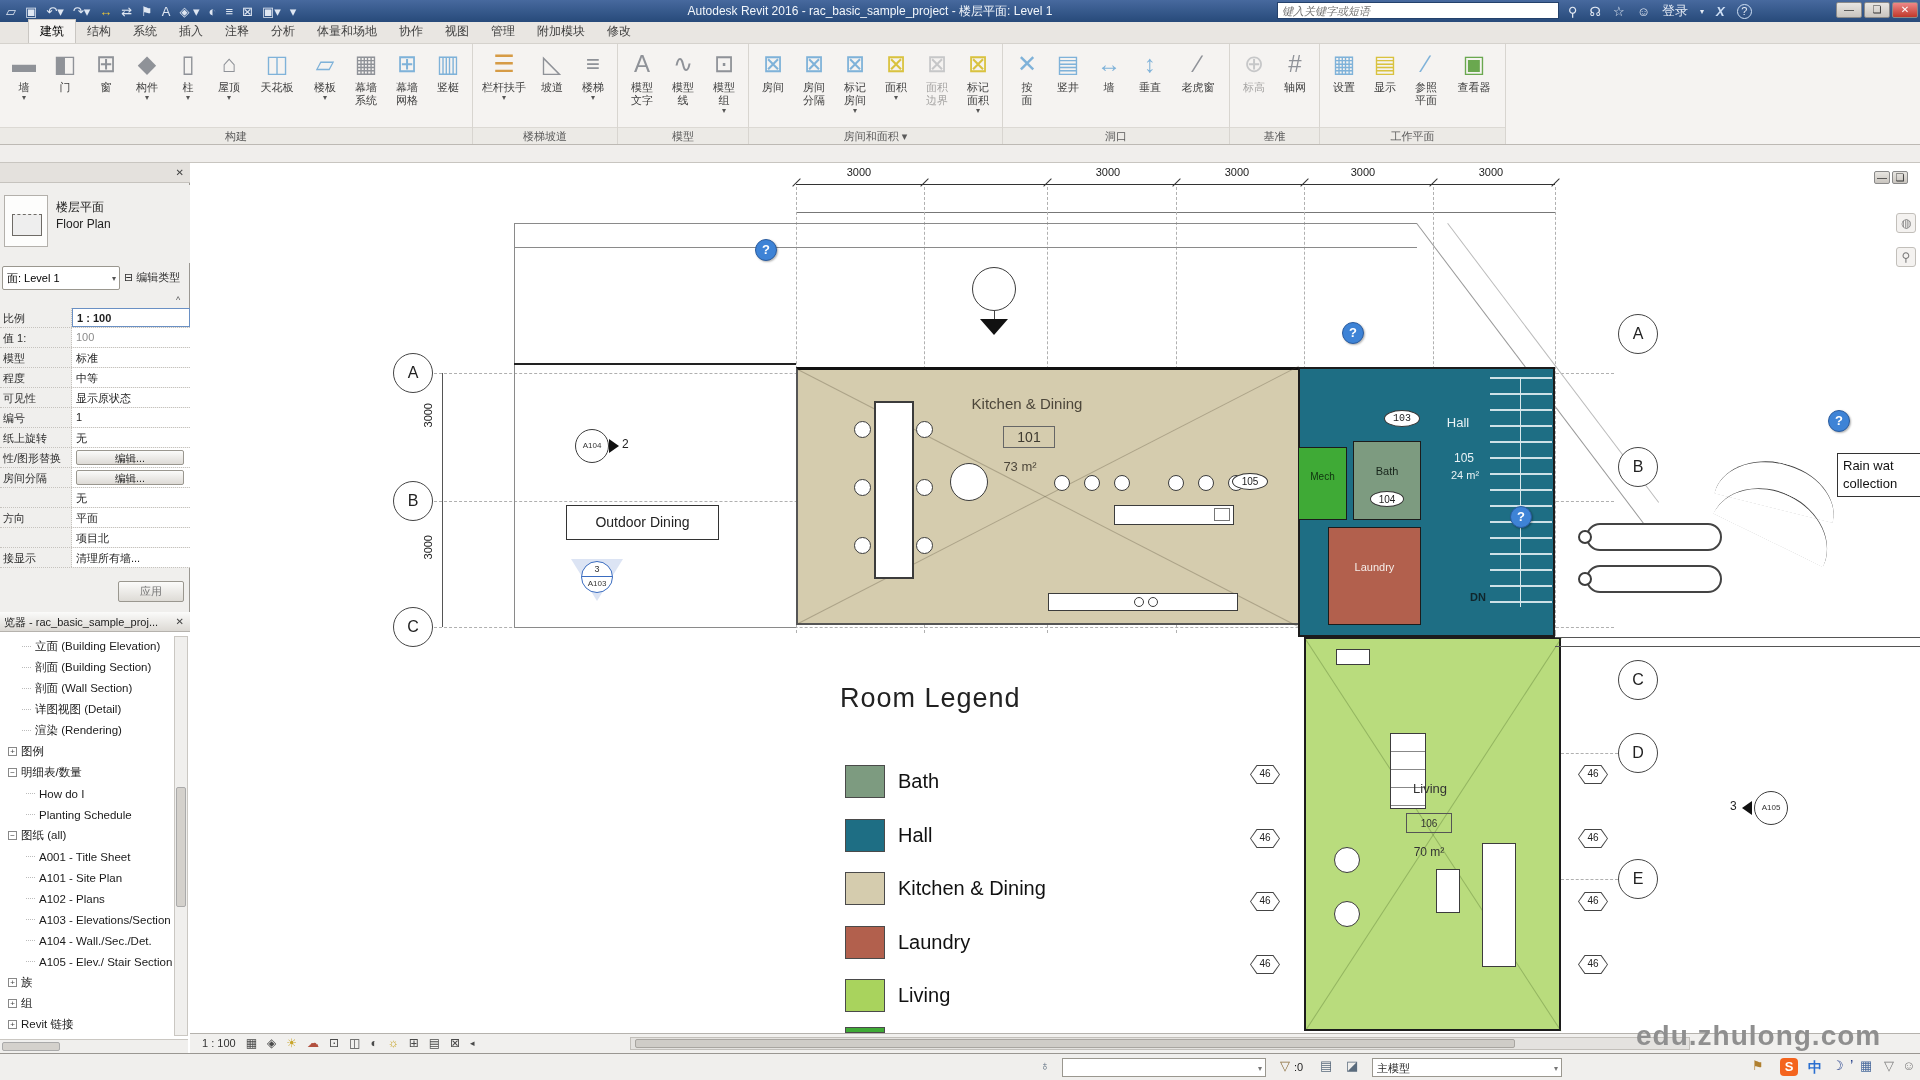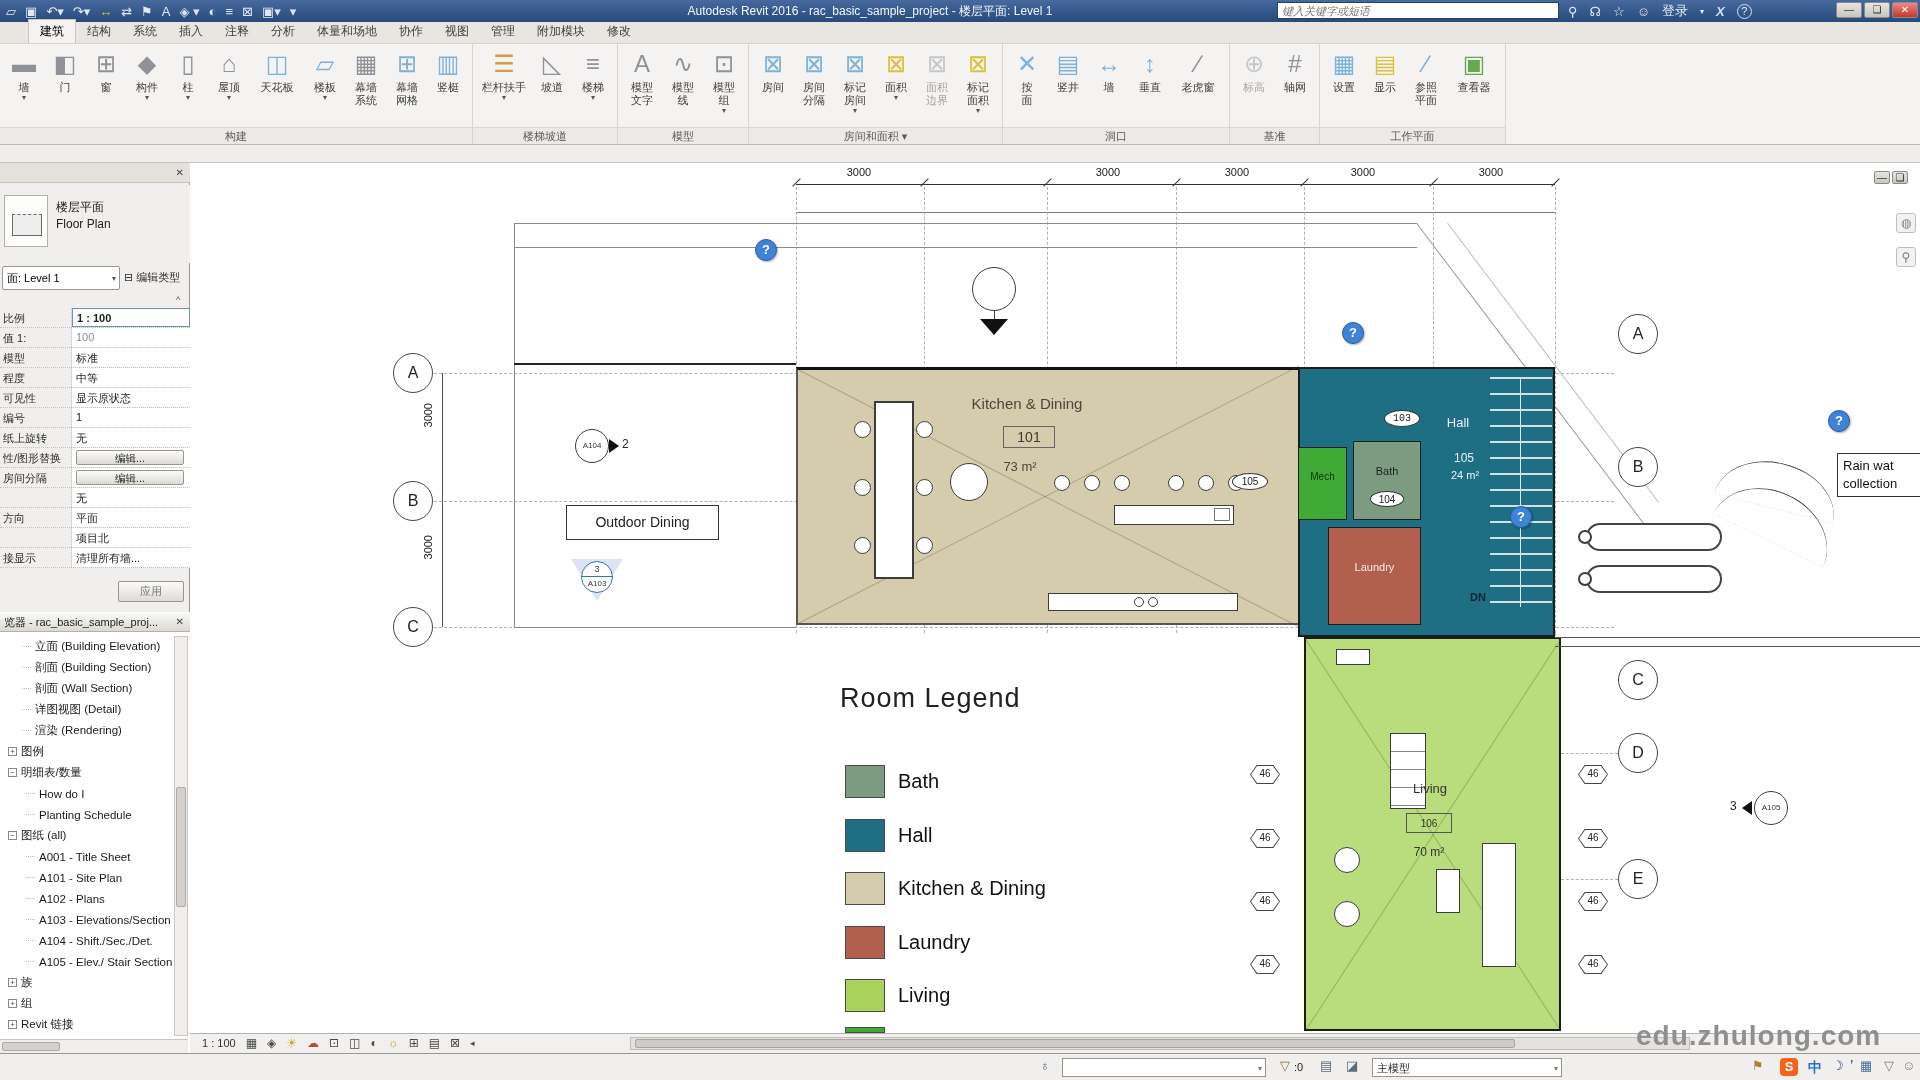--- a/index.html
+++ b/index.html
@@ -512,21 +512,21 @@
       <div class="titem" style="padding-left:26px;">
           <span class="noglyph"></span>
           <span>A102 - Plans</span>
         </div>
       <div class="titem" style="padding-left:26px;">
           <span class="noglyph"></span>
           <span>A103 - Elevations/Section</span>
         </div>
       <div class="titem" style="padding-left:26px;">
           <span class="noglyph"></span>
-          <span>A104 - Shift./Sec./Det.</span>
+          <span>A104 - Wall./Sec./Det.</span>
         </div>
       <div class="titem" style="padding-left:26px;">
           <span class="noglyph"></span>
           <span>A105 - Elev./ Stair Section</span>
         </div>
       <div class="titem" style="padding-left:8px;">
           <span class="tglyph">+</span>
           <span>族</span>
         </div>
       <div class="titem" style="padding-left:8px;">

